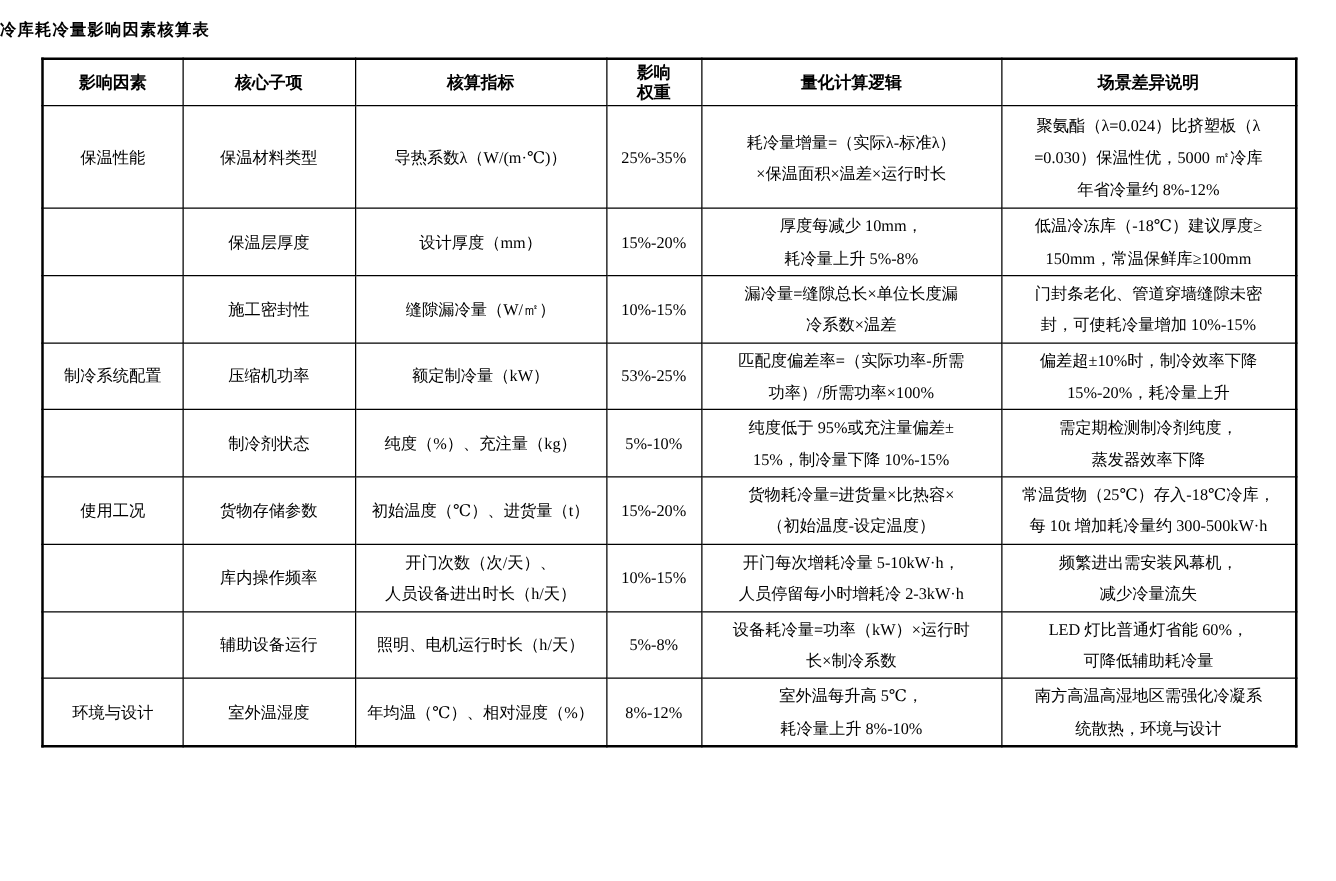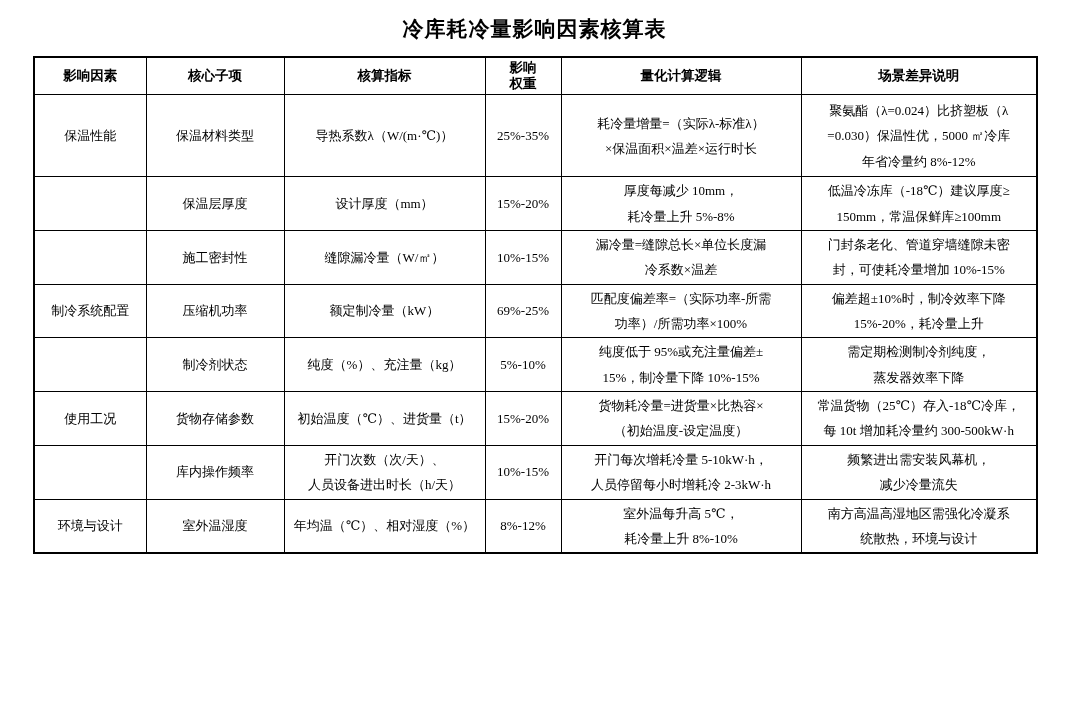--- a/index.html
+++ b/index.html
@@ -2,21 +2,21 @@
 <html><head>
 <meta charset="utf-8">
 <style>
   html,body{margin:0;padding:0;}
   body{
     width:1069px;height:705px;background:#ffffff;color:#000;
     font-family:"Liberation Serif","DejaVu Serif",serif;
     position:relative;overflow:hidden;
   }
   .doc-title{
-    text-align:center;font-weight:bold;font-size:21px;
+    font-weight:bold;font-size:13px;
     padding-top:15px;letter-spacing:1px;
   }
   table.main{
     border-collapse:collapse;table-layout:fixed;
     margin:13px 0 0 33px;border:2px solid #000;
   }
   th,td{
     border:1px solid #000;text-align:center;vertical-align:middle;
     padding:1px 4px;font-size:13px;line-height:1.95;
     white-space:pre-line;overflow:hidden;
@@ -80,21 +80,21 @@
       <td>10%-15%</td>
       <td>漏冷量=缝隙总长×单位长度漏
 冷系数×温差</td>
       <td>门封条老化、管道穿墙缝隙未密
 封，可使耗冷量增加 10%-15%</td>
     </tr>
     <tr class="row-std">
       <td>制冷系统配置</td>
       <td>压缩机功率</td>
       <td>额定制冷量（kW）</td>
-      <td>69%-25%</td>
+      <td>53%-25%</td>
       <td>匹配度偏差率=（实际功率-所需
 功率）/所需功率×100%</td>
       <td>偏差超±10%时，制冷效率下降
 15%-20%，耗冷量上升</td>
     </tr>
     <tr class="row-std">
       <td></td>
       <td>制冷剂状态</td>
       <td>纯度（%）、充注量（kg）</td>
       <td>5%-10%</td>
@@ -118,20 +118,30 @@
       <td>库内操作频率</td>
       <td>开门次数（次/天）、
 人员设备进出时长（h/天）</td>
       <td>10%-15%</td>
       <td>开门每次增耗冷量 5-10kW·h，
 人员停留每小时增耗冷 2-3kW·h</td>
       <td>频繁进出需安装风幕机，
 减少冷量流失</td>
     </tr>
     <tr class="row-std">
+      <td></td>
+      <td>辅助设备运行</td>
+      <td>照明、电机运行时长（h/天）</td>
+      <td>5%-8%</td>
+      <td>设备耗冷量=功率（kW）×运行时
+长×制冷系数</td>
+      <td>LED 灯比普通灯省能 60%，
+可降低辅助耗冷量</td>
+    </tr>
+    <tr class="row-std">
       <td>环境与设计</td>
       <td>室外温湿度</td>
       <td>年均温（℃）、相对湿度（%）</td>
       <td>8%-12%</td>
       <td>室外温每升高 5℃，
 耗冷量上升 8%-10%</td>
       <td>南方高温高湿地区需强化冷凝系
 统散热，环境与设计</td>
     </tr>
   </tbody>

